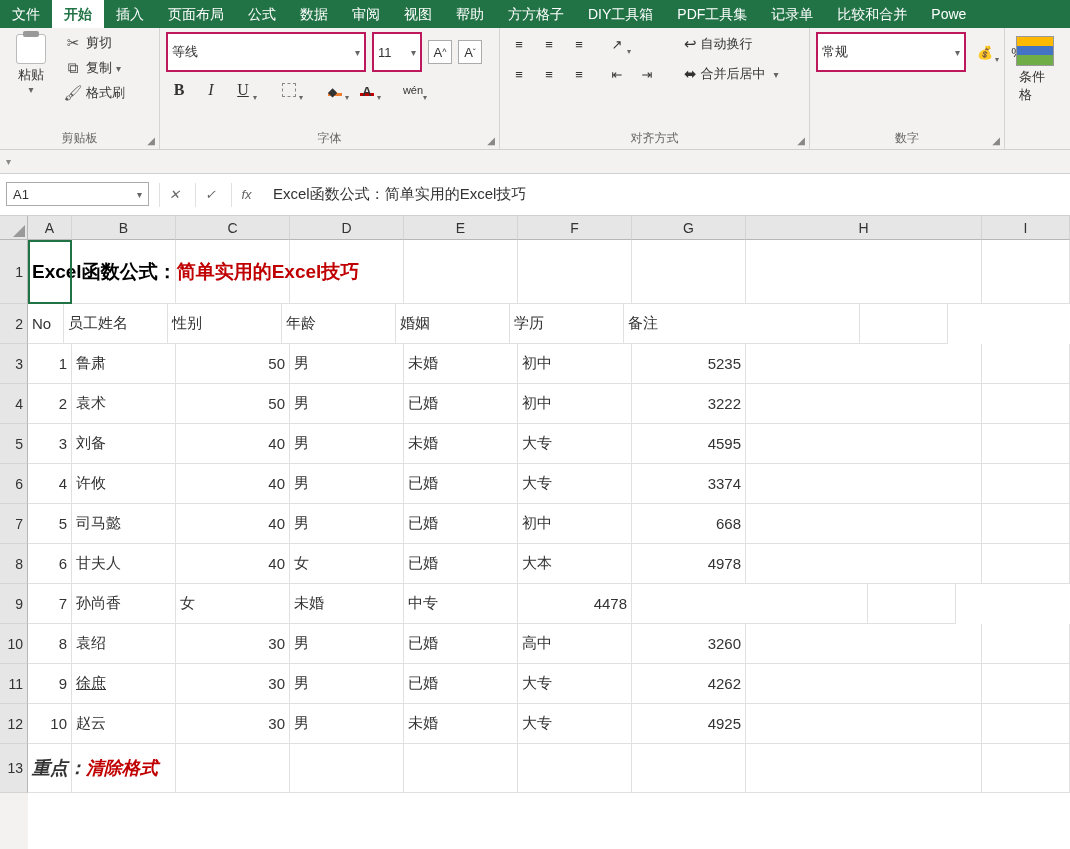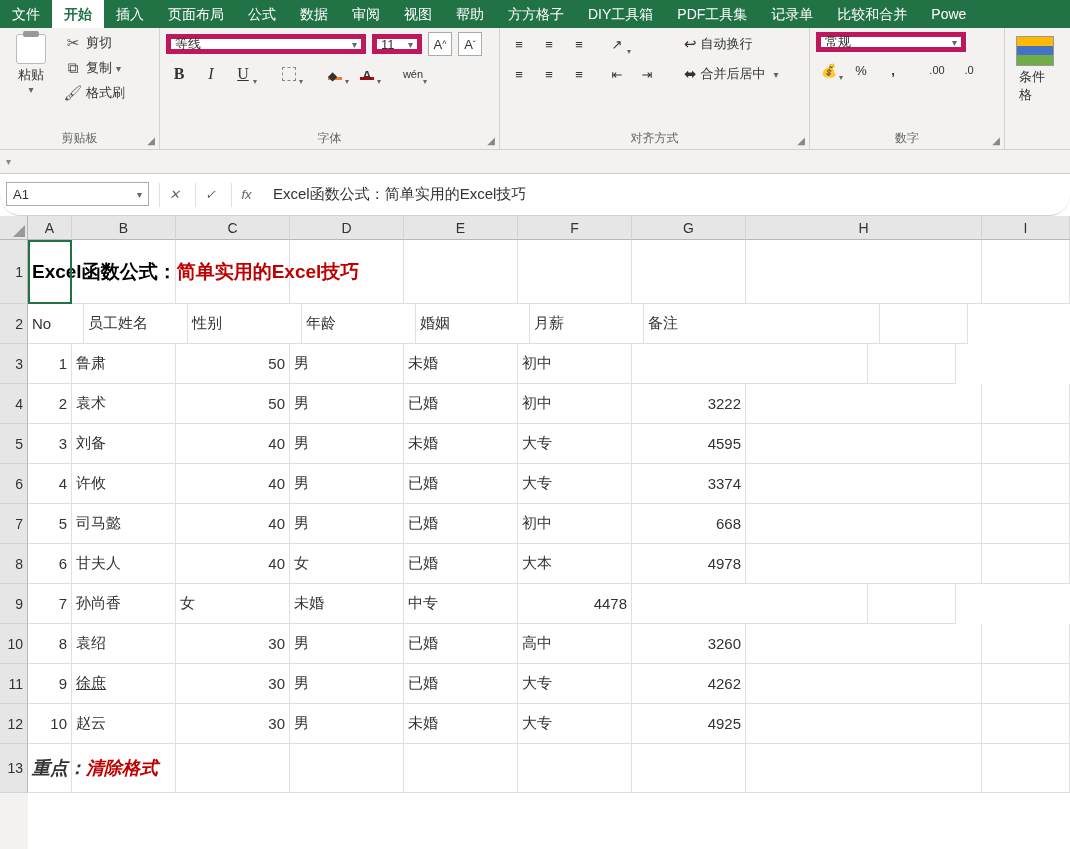--- a/index.html
+++ b/index.html
@@ -18,50 +18,50 @@
 .paste-big { display: flex; flex-direction: column; align-items: center; width: 50px; cursor: pointer; padding: 2px; }
 .paste-icon { width: 30px; height: 30px; background: #fff; border: 1px solid #bbb; border-radius: 3px; position: relative; margin-bottom: 2px; }
 .paste-icon::before { content:""; position:absolute; top:-4px; left:6px; width:16px; height:6px; background:#999; border-radius: 2px; }
 .paste-chevron { font-size: 10px; color: #666; }
 .clip-stack { display: flex; flex-direction: column; gap: 3px; }
 .clip-item { display: flex; align-items: center; gap: 4px; cursor: pointer; padding: 2px 4px; font-size: 13px; }
 .ico { width: 18px; height: 18px; display: inline-flex; align-items: center; justify-content: center; font-size: 15px; color: #555; }
 
 .font-body { display: flex; flex-direction: column; gap: 6px; }
 .font-row { display: flex; gap: 6px; align-items: center; }
-.combo { height: 20px; border: 5px solid #be185d; background: #fff; display: flex; align-items: center; padding: 0 4px; cursor: pointer; }
+.combo { height: 40px; border: 2px solid #be185d; background: #fff; display: flex; align-items: center; padding: 0 4px; cursor: pointer; }
 .combo .val { flex: 1; font-size: 13px; }
 .combo .dd { font-size: 10px; color: #666; margin-left: 4px; }
 .font-name { width: 200px; }
 .font-size { width: 50px; }
 .sizebtn { width: 24px; height: 24px; border: 1px solid #ababab; background:#fff; display:inline-flex; align-items:center; justify-content:center; cursor:pointer; }
 .tbtn { width: 26px; height: 24px; display:inline-flex; align-items:center; justify-content:center; cursor:pointer; border:1px solid transparent; position: relative; }
 .tbtn .mini-dd { position:absolute; right:-2px; bottom:-1px; font-size:8px; color:#666; }
 .boldF { font-weight:bold; font-family:"Times New Roman"; font-size:16px; }
 .italF { font-style:italic; font-family:"Times New Roman"; font-size:16px; }
 .underF { text-decoration:underline; font-family:"Times New Roman"; font-size:16px; }
 .underline-bar-orange { border-bottom: 3px solid #ed7d31; display:inline-block; width:14px; height:12px; }
 .underline-bar-red { border-bottom: 3px solid #c00000; display:inline-block; width:14px; height:12px; font-weight:bold; text-align:center; }
 
 .align-body { display: flex; gap: 12px; }
 .align-col { display:flex; flex-direction: column; gap: 6px; }
 .align-row { display:flex; gap:4px; }
 .wrap-btn, .merge-btn { display:flex; align-items:center; gap:4px; padding: 3px 6px; cursor:pointer; }
 .wrap-icon { font-size: 15px; }
 
-.num-body { display:flex; flex-direction: column; gap: 6px; }
+.num-body { display:flex; flex-direction: row; gap: 6px; }
 .num-row { display:flex; gap: 6px; align-items:center; }
 .num-combo { width: 150px; }
 
 .condfmt { display:flex; flex-direction:column; align-items:center; padding:4px 8px; cursor:pointer; font-size:13px; }
 .condfmt .cficon { width:38px; height:30px; background: linear-gradient(180deg,#ffb900 33%, #4472c4 33%, #4472c4 66%, #70ad47 66%); border:1px solid #999; margin-bottom:2px; }
 
 .qat { height: 24px; background:#f3f2f1; border-bottom: 1px solid #d0d0d0; display:flex; align-items:center; padding: 0 6px; gap:6px; }
 
-.formula-bar { height: 42px; display:flex; border-bottom: 1px solid #d0d0d0; border-radius: 21px; }
+.formula-bar { height: 42px; display:flex; border-bottom: 1px solid #d0d0d0; }
 .namebox-wrap { width: 155px; padding: 8px 6px; }
 .namebox { width: 100%; height: 24px; border:1px solid #ababab; padding: 0 6px; display:flex; align-items:center; justify-content: space-between; }
 .fb-btns { display:flex; align-items:center; padding: 8px 4px; gap: 6px; }
 .fb-btn { width: 30px; height:24px; display:inline-flex; align-items:center; justify-content:center; border-left:1px solid #e0e0e0; font-style:italic; color:#666; cursor:pointer; }
 .fb-input { flex: 1; display:flex; align-items:center; padding: 0 8px; font-size: 15px; }
 
 .sheet-area { display:flex; height: 633px; }
 .rowhdrs { width: 28px; background:#f3f2f1; }
 .rowhdr { border-bottom:1px solid #d4d4d4; border-right: 1px solid #b7b7b7; display:flex; align-items:center; justify-content: flex-end; padding-right: 4px; font-size: 14px; color:#333; background:#e6e6e6; }
 .corner { height: 24px; border-bottom:1px solid #b7b7b7; border-right:1px solid #b7b7b7; background:#e6e6e6; position:relative; }
@@ -311,36 +311,37 @@
           <div class="cell col-B" style="width: 104px; height: 64px;"></div>
           <div class="cell col-C" style="width: 114px; height: 64px;"></div>
           <div class="cell col-D" style="width: 114px; height: 64px;"></div>
           <div class="cell col-E" style="width: 114px; height: 64px;"></div>
           <div class="cell col-F" style="width: 114px; height: 64px;"></div>
           <div class="cell col-G" style="width: 114px; height: 64px;"></div>
           <div class="cell col-H" style="width: 236px; height: 64px;"></div>
           <div class="cell col-I" style="width: 88px; height: 64px;"></div>
         </div>
         <div class="row" style="height: 40px;">
-          <div class="cell col-A" style="width: 56px; height: 40px; text-align: right;">No</div>
+          <div class="cell col-A" style="width: 36px; height: 40px; text-align: right;">No</div>
           <div class="cell col-B" style="width: 104px; height: 40px;">员工姓名</div>
           <div class="cell col-D" style="width: 114px; height: 40px;">性别</div>
           <div class="cell col-C" style="width: 114px; height: 40px;">年龄</div>
           <div class="cell col-E" style="width: 114px; height: 40px;">婚姻</div>
-          <div class="cell col-G" style="width: 114px; height: 40px;">月薪</div>
+          <div class="cell col-F" style="width: 114px; height: 40px;">学历</div>
           <div class="cell col-H" style="width: 236px; height: 40px;">备注</div>
           <div class="cell col-I" style="width: 88px; height: 40px;"></div>
         </div>
         <div class="row" style="height: 40px;">
           <div class="cell col-A right" style="width: 44px; height: 40px;">1</div>
           <div class="cell col-B" style="width: 104px; height: 40px;">鲁肃</div>
           <div class="cell col-C right" style="width: 114px; height: 40px;">50</div>
           <div class="cell col-D" style="width: 114px; height: 40px;">男</div>
           <div class="cell col-E" style="width: 114px; height: 40px;">未婚</div>
           <div class="cell col-F" style="width: 114px; height: 40px;">初中</div>
+          <div class="cell col-G right" style="width: 114px; height: 40px;">5235</div>
           <div class="cell col-H" style="width: 236px; height: 40px;"></div>
           <div class="cell col-I" style="width: 88px; height: 40px;"></div>
         </div>
         <div class="row" style="height: 40px;">
           <div class="cell col-A right" style="width: 44px; height: 40px;">2</div>
           <div class="cell col-B" style="width: 104px; height: 40px;">袁术</div>
           <div class="cell col-C right" style="width: 114px; height: 40px;">50</div>
           <div class="cell col-D" style="width: 114px; height: 40px;">男</div>
           <div class="cell col-E" style="width: 114px; height: 40px;">已婚</div>
           <div class="cell col-F" style="width: 114px; height: 40px;">初中</div>

